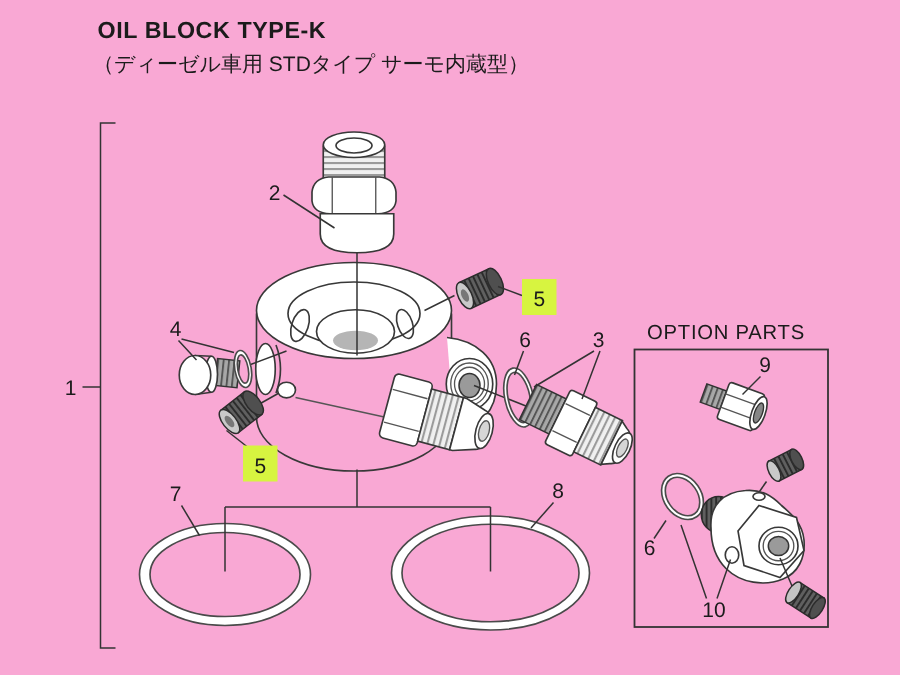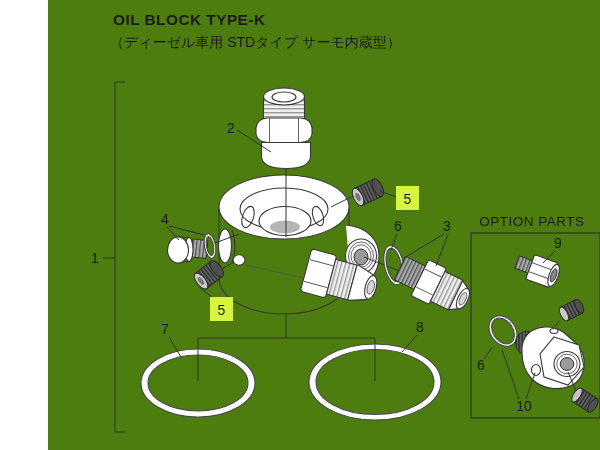--- a/index.html
+++ b/index.html
@@ -1,17 +1,17 @@
 <!DOCTYPE html>
 <html><head>
 <meta charset="utf-8">
 <style>
   html,body{margin:0;padding:0;background:#fff;}
-  #stage{position:relative;width:552px;height:450px;background:#4d7c0f;overflow:hidden;
-         font-family:"Liberation Sans",sans-serif;margin-left:48px;}
+  #stage{position:relative;width:600px;height:450px;background:#f9a8d4;overflow:hidden;
+         font-family:"Liberation Sans",sans-serif;}
   svg{display:block;}
   .ttl{font-family:"Liberation Sans",sans-serif;font-size:15.5px;font-weight:600;fill:#1b1b1b;letter-spacing:.4px;}
   .sub{font-family:"Liberation Sans",sans-serif;font-size:14px;font-weight:500;fill:#1b1b1b;}
   .lbl{font-family:"Liberation Sans",sans-serif;font-size:14px;fill:#1b1b1b;}
   .obt{font-family:"Liberation Sans",sans-serif;font-size:13.5px;font-weight:500;fill:#1b1b1b;letter-spacing:.5px;}
   .ln{stroke:#333;stroke-width:1;fill:none;}
   .pt{stroke:#383838;stroke-width:1.1;fill:#fff;}
   .ptn{stroke:#383838;stroke-width:1.1;fill:none;}
   .thin{stroke:#555;stroke-width:.9;fill:none;}
   .ring{fill:#fff;fill-rule:evenodd;stroke:#4a4a4a;stroke-width:1.1;}

